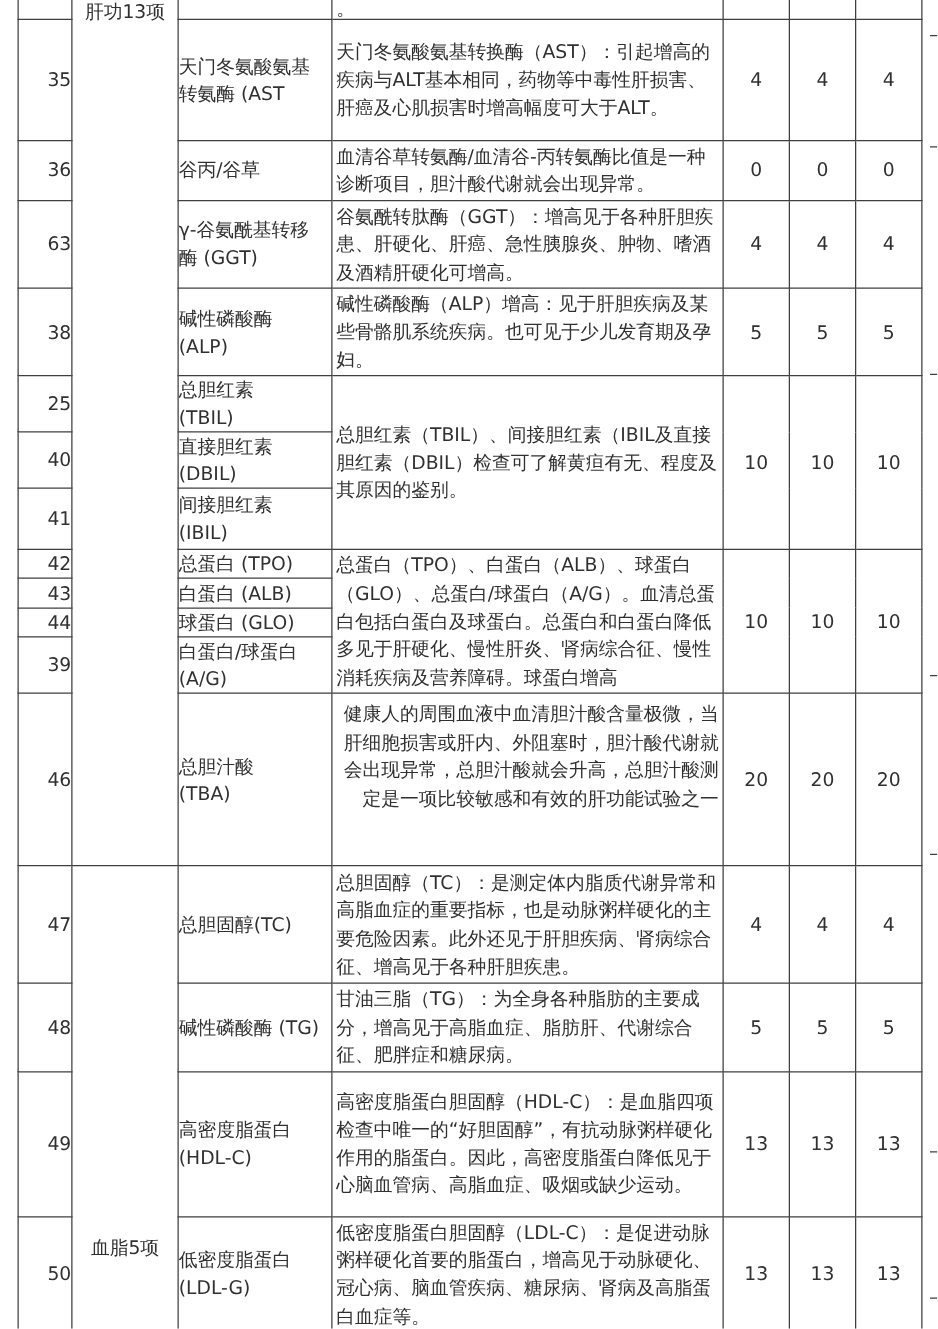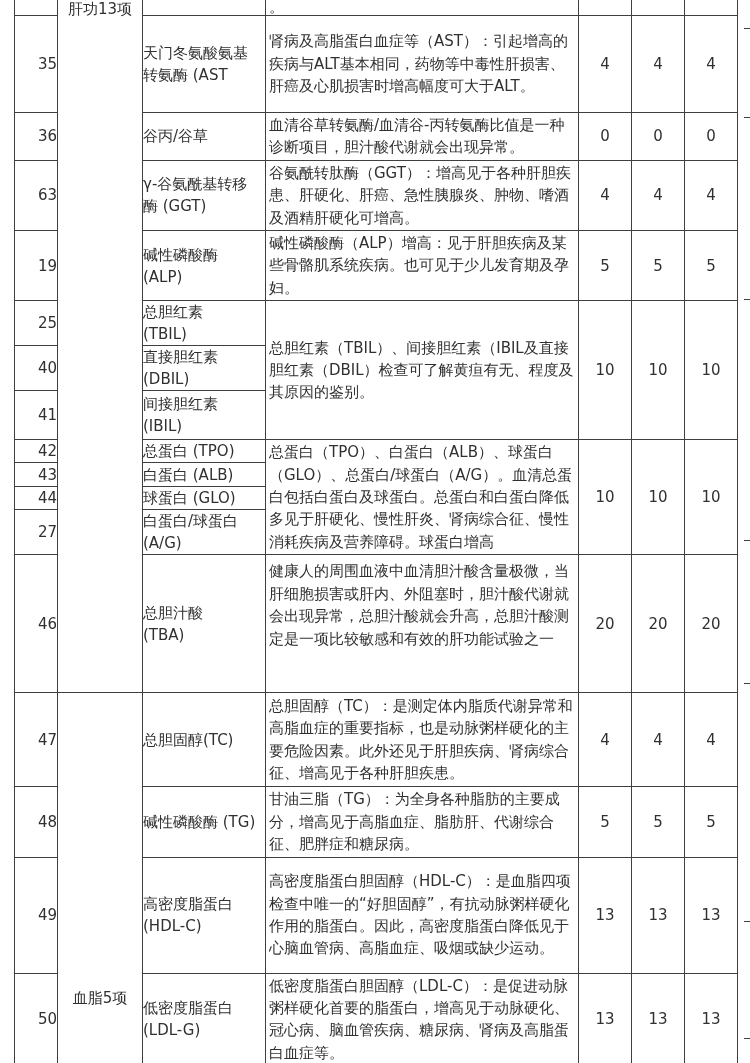--- a/index.html
+++ b/index.html
@@ -20,21 +20,21 @@
     word-break:break-all;
   }
   td.noTop  { border-top:none; }
   td.noBot  { border-bottom:none; }
   .num  { text-align:right; vertical-align:middle; }
   .cat  { text-align:center; }
   .cat-liver { vertical-align:top; }
   .cat-lipid { vertical-align:top; padding-top:296px; }
   .item { text-align:left; vertical-align:middle; white-space:pre-line; line-height:22px; }
   .desc { text-align:left; vertical-align:middle; line-height:22.4px; padding:1px 3px; }
-  .desc-top  { vertical-align:top; padding-top:5px; }
+  .desc-top  { vertical-align:top; padding-top:5px;text-align:right; }
   .desc-tail { vertical-align:top; line-height:13px; }
   .val  { text-align:center; vertical-align:middle; }
   .stub { position:absolute; left:744px; width:6px; height:1px; background:#3f3f3f; }
 </style>
 </head>
 <body>
 
 <div class="screen">
 
   <table class="med">
@@ -56,21 +56,21 @@
       <td class="desc desc-tail noTop">。</td>
       <td class="val noTop"></td>
       <td class="val noTop"></td>
       <td class="val noTop"></td>
     </tr>
 
     <tr style="height:97px">
       <td class="num">35</td>
       <td class="item">天门冬氨酸氨基
 转氨酶 (AST</td>
-      <td class="desc">肾病及高脂蛋白血症等（AST）：引起增高的疾病与ALT基本相同，药物等中毒性肝损害、肝癌及心肌损害时增高幅度可大于ALT。</td>
+      <td class="desc">天门冬氨酸氨基转换酶（AST）：引起增高的疾病与ALT基本相同，药物等中毒性肝损害、肝癌及心肌损害时增高幅度可大于ALT。</td>
       <td class="val">4</td>
       <td class="val">4</td>
       <td class="val">4</td>
     </tr>
 
     <tr style="height:46px">
       <td class="num">36</td>
       <td class="item">谷丙/谷草</td>
       <td class="desc">血清谷草转氨酶/血清谷-丙转氨酶比值是一种诊断项目，胆汁酸代谢就会出现异常。</td>
       <td class="val">0</td>
@@ -82,21 +82,21 @@
       <td class="num">63</td>
       <td class="item">γ-谷氨酰基转移
 酶 (GGT)</td>
       <td class="desc">谷氨酰转肽酶（GGT）：增高见于各种肝胆疾患、肝硬化、肝癌、急性胰腺炎、肿物、嗜酒及酒精肝硬化可增高。</td>
       <td class="val">4</td>
       <td class="val">4</td>
       <td class="val">4</td>
     </tr>
 
     <tr style="height:70px">
-      <td class="num">19</td>
+      <td class="num">38</td>
       <td class="item">碱性磷酸酶
 (ALP)</td>
       <td class="desc">碱性磷酸酶（ALP）增高：见于肝胆疾病及某些骨骼肌系统疾病。也可见于少儿发育期及孕妇。</td>
       <td class="val">5</td>
       <td class="val">5</td>
       <td class="val">5</td>
     </tr>
 
     <tr style="height:42px">
       <td class="num">25</td>
@@ -128,21 +128,21 @@
     </tr>
     <tr style="height:23px">
       <td class="num">43</td>
       <td class="item">白蛋白 (ALB)</td>
     </tr>
     <tr style="height:23px">
       <td class="num">44</td>
       <td class="item">球蛋白 (GLO)</td>
     </tr>
     <tr style="height:45px">
-      <td class="num">27</td>
+      <td class="num">39</td>
       <td class="item">白蛋白/球蛋白
 (A/G)</td>
     </tr>
 
     <tr style="height:138px">
       <td class="num">46</td>
       <td class="item">总胆汁酸
 (TBA)</td>
       <td class="desc desc-top">健康人的周围血液中血清胆汁酸含量极微，当肝细胞损害或肝内、外阻塞时，胆汁酸代谢就会出现异常，总胆汁酸就会升高，总胆汁酸测定是一项比较敏感和有效的肝功能试验之一</td>
       <td class="val">20</td>

